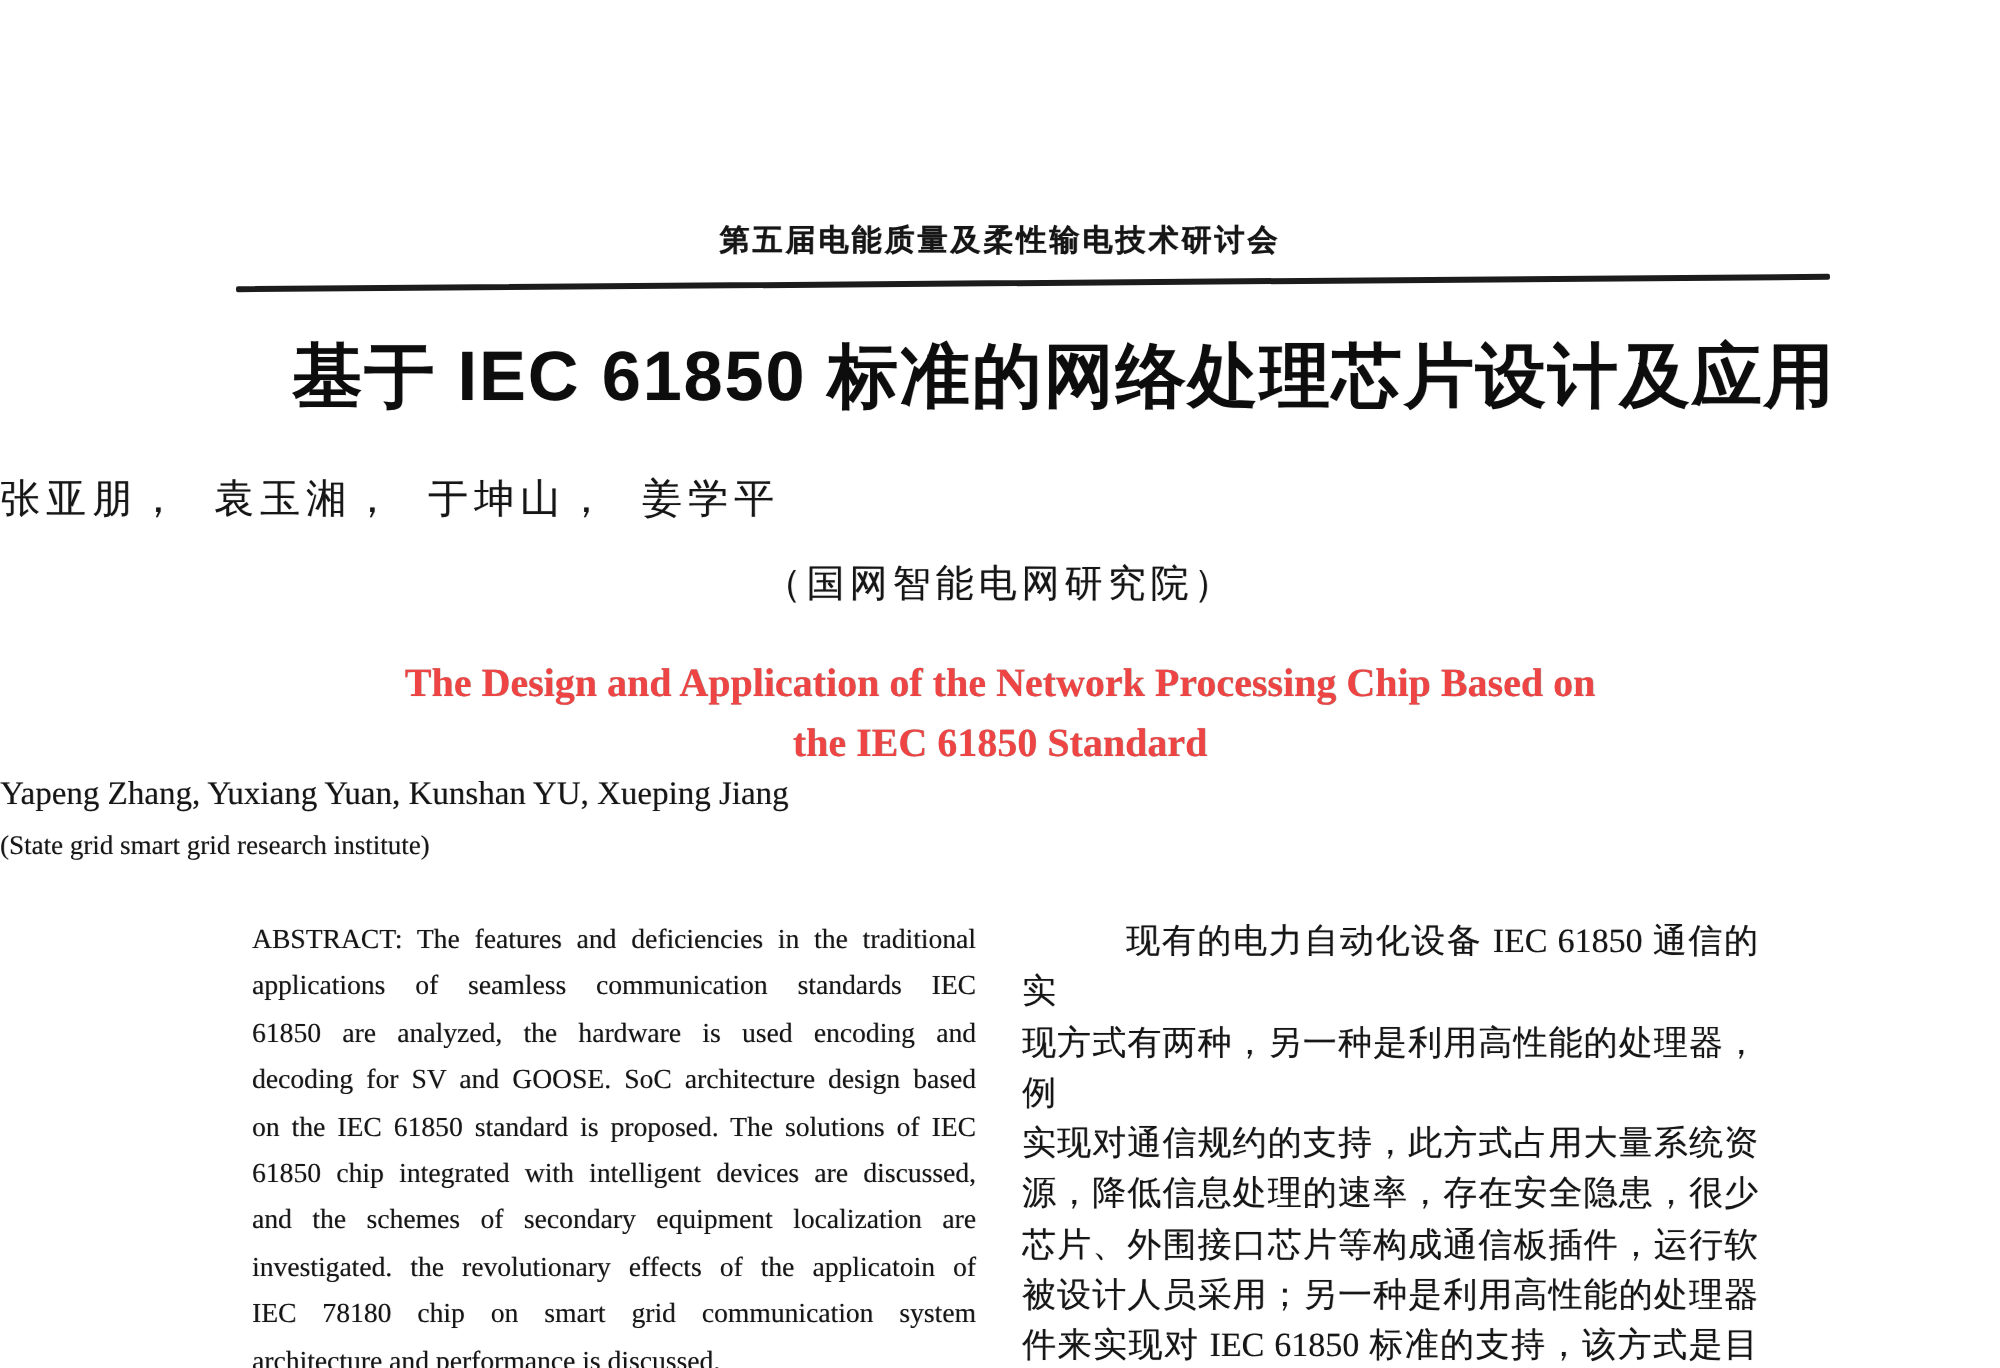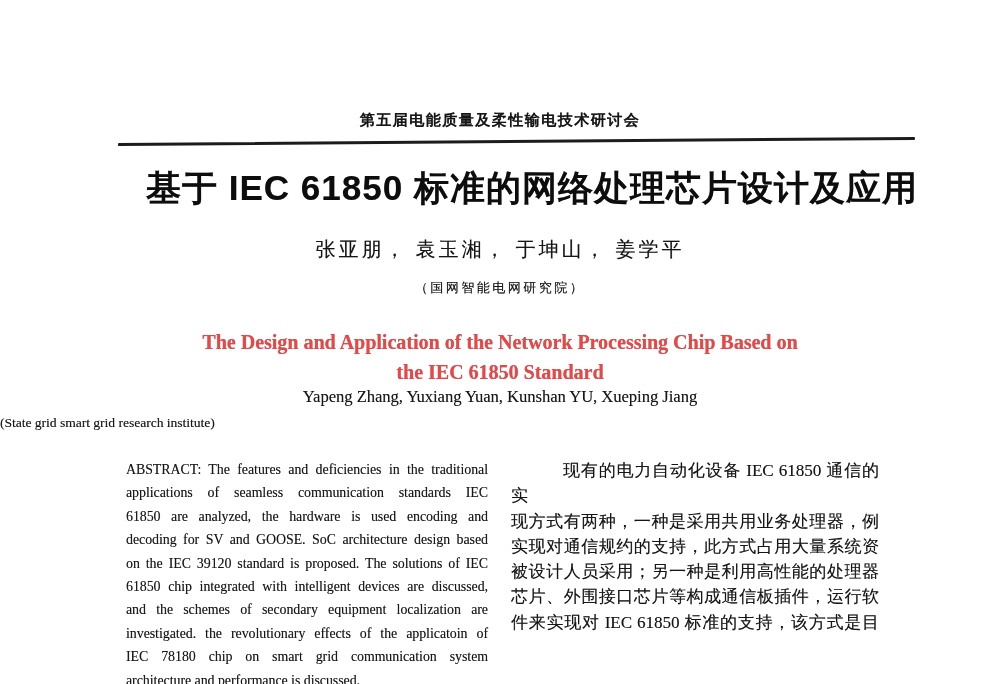--- a/index.html
+++ b/index.html
@@ -57,50 +57,50 @@
     font-size: 35px;
     letter-spacing: 1px;
     color: #0d0d0d;
     padding-left: 32px;
   }
   .authors-zh {
     position: absolute;
     top: 236px;
     left: 0;
     width: 100%;
-    text-align: center;
+    text-align: left;
     font-size: 20px;
     letter-spacing: 3px;
+    font-family: Liberation Mono, monospace;
   }
   .affil-zh {
     position: absolute;
     top: 279px;
     left: 0;
     width: 100%;
     text-align: center;
-    font-size: 13px;
+    font-size: 19px;
     letter-spacing: 2.5px;
   }
   .title-en {
     position: absolute;
     top: 327px;
     left: 0;
     width: 100%;
     text-align: center;
     font-weight: bold;
     font-size: 20px;
     line-height: 30px;
     color: #ef4444;
   }
   .authors-en {
     position: absolute;
     top: 387px;
     left: 0;
     width: 100%;
-    text-align: center;
     font-size: 16.5px;
   }
   .affil-en {
     position: absolute;
     top: 415px;
     left: 0;
     width: 100%;
     text-align: left;
     font-size: 13.5px;
   }
@@ -157,30 +157,31 @@
 
   <div class="authors-en">Yapeng Zhang, Yuxiang Yuan, Kunshan YU, Xueping Jiang</div>
 
   <div class="affil-en">(State grid smart grid research institute)</div>
 
   <div class="col-left" id="abstract-col">
       <div class="jline"><span class="abstract-label">ABSTRACT:</span> The features and deficiencies in the traditional</div>
       <div class="jline">applications of seamless communication standards IEC</div>
       <div class="jline">61850 are analyzed, the hardware is used encoding and</div>
       <div class="jline">decoding for SV and GOOSE. SoC architecture design based</div>
-      <div class="jline">on the IEC 39120 standard is proposed. The solutions of IEC</div>
+      <div class="jline">on the IEC 61850 standard is proposed. The solutions of IEC</div>
       <div class="jline">61850 chip integrated with intelligent devices are discussed,</div>
       <div class="jline">and the schemes of secondary equipment localization are</div>
       <div class="jline">investigated. the revolutionary effects of the applicatoin of</div>
       <div class="jline">IEC 78180 chip on smart grid communication system</div>
       <div class="jline last">architecture and performance is discussed.</div>
     </div>
 
   <div class="col-right" id="body-right-col">
       <div class="jline indent">现有的电力自动化设备 IEC 61850 通信的实</div>
-      <div class="jline">现方式有两种，一种是采用共用业务处理器，例</div>
+      <div class="jline">现方式有两种，另一种是利用高性能的处理器，例</div>
       <div class="jline">实现对通信规约的支持，此方式占用大量系统资</div>
+      <div class="jline">源，降低信息处理的速率，存在安全隐患，很少</div>
+      <div class="jline">芯片、外围接口芯片等构成通信板插件，运行软</div>
       <div class="jline">被设计人员采用；另一种是利用高性能的处理器</div>
-      <div class="jline">芯片、外围接口芯片等构成通信板插件，运行软</div>
       <div class="jline">件来实现对 IEC 61850 标准的支持，该方式是目</div>
     </div>
 
 </div>
 
 </body></html>

